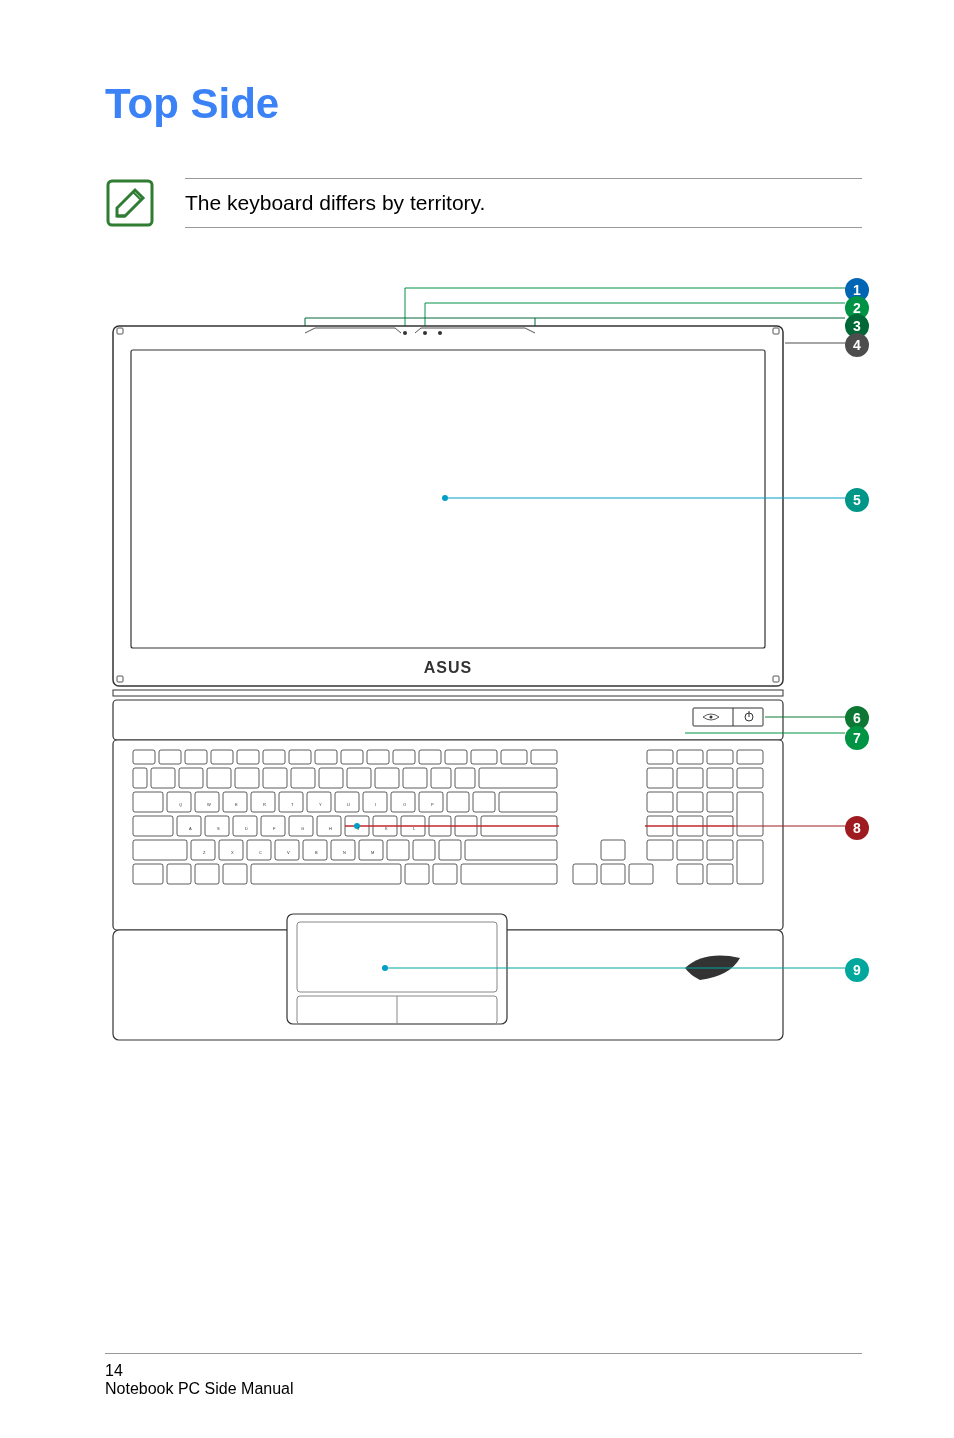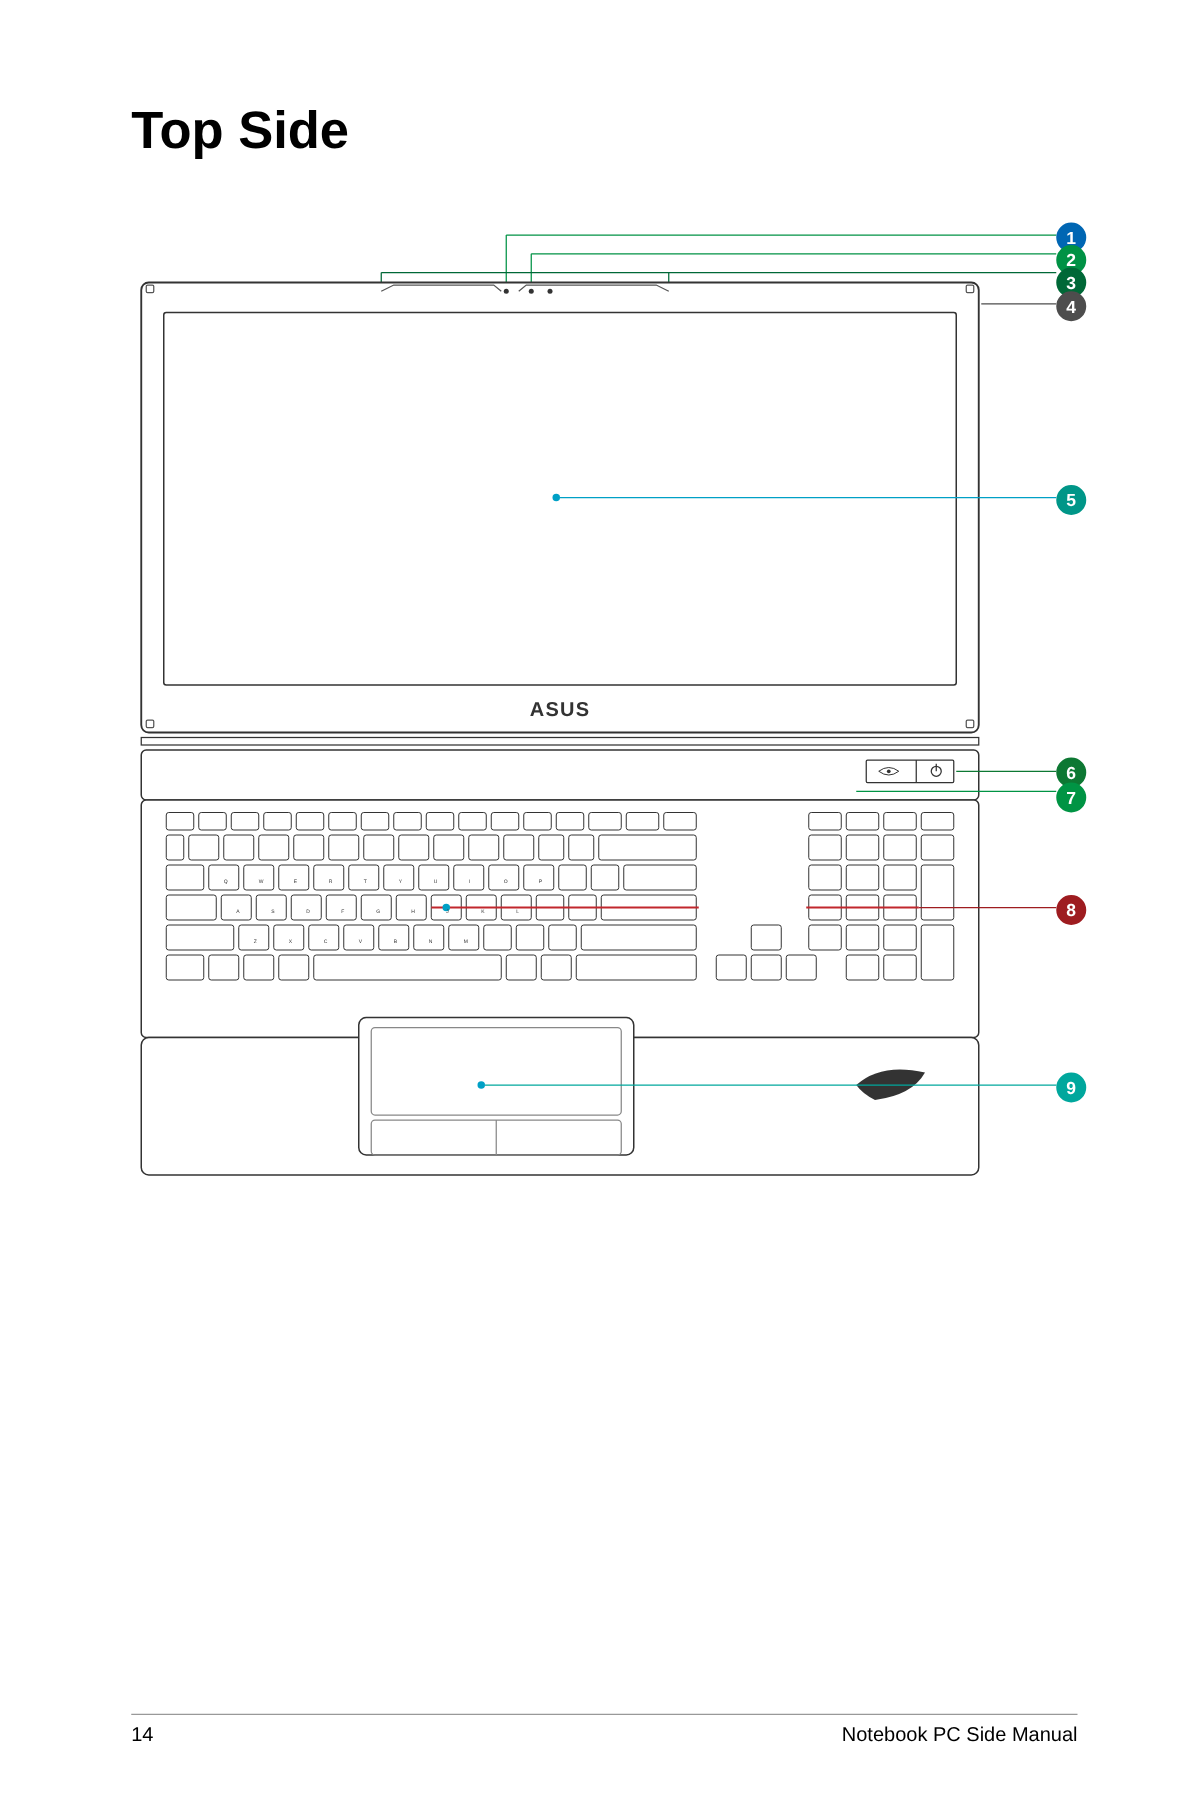--- a/index.html
+++ b/index.html
@@ -16,21 +16,21 @@
     }
     .page {
       padding: 80px 92px 40px 105px;
       height: 100%;
       position: relative;
     }
     .title {
       font-size: 42px;
       font-weight: bold;
       margin-bottom: 50px;
-      color: #000000;
+      color: #3b82f6;
     }
     .note-row {
       display: flex;
       align-items: center;
       gap: 30px;
       margin-bottom: 50px;
     }
     .note-icon {
       width: 50px;
       height: 50px;
@@ -83,31 +83,45 @@
     .footer {
       position: absolute;
       bottom: 40px;
       left: 105px;
       right: 92px;
       display: flex;
       justify-content: space-between;
       border-top: 1px solid #999;
       padding-top: 8px;
       font-size: 16px;
+      flex-direction: column;
     }
 
     
     .klabel { font-size:4px; fill:#333; font-family:Arial; }
   </style>
 </head>
 <body>
 
 <div class="page">
   <h1 class="title">Top Side</h1>
 
+  <div class="note-row">
+    <div class="note-icon">
+      <svg viewBox="0 0 50 50" width="50" height="50">
+        <rect x="3" y="3" width="44" height="44" rx="4" fill="none" stroke="#2e7d32" stroke-width="3"></rect>
+        <path d="M12 38 L12 30 L30 12 L38 20 L20 38 Z" fill="none" stroke="#2e7d32" stroke-width="3"></path>
+        <line x1="12" y1="38" x2="20" y2="38" stroke="#2e7d32" stroke-width="3"></line>
+        <line x1="28" y1="14" x2="36" y2="22" stroke="#2e7d32" stroke-width="2"></line>
+      </svg>
+    </div>
+    <div class="note-text-wrap">
+      <div class="note-text">The keyboard differs by territory.</div>
+    </div>
+  </div>
 
   <div class="diagram-wrap">
     <svg class="diagram-svg" viewBox="0 0 760 770">
 
       <line x1="300" y1="55" x2="300" y2="10" stroke="#009245" stroke-width="1"></line>
       <line x1="300" y1="10" x2="740" y2="10" stroke="#009245" stroke-width="1"></line>
       <line x1="320" y1="55" x2="320" y2="25" stroke="#009245" stroke-width="1"></line>
       <line x1="320" y1="25" x2="740" y2="25" stroke="#009245" stroke-width="1"></line>
 
       <line x1="200" y1="55" x2="200" y2="40" stroke="#006837" stroke-width="1"></line>

